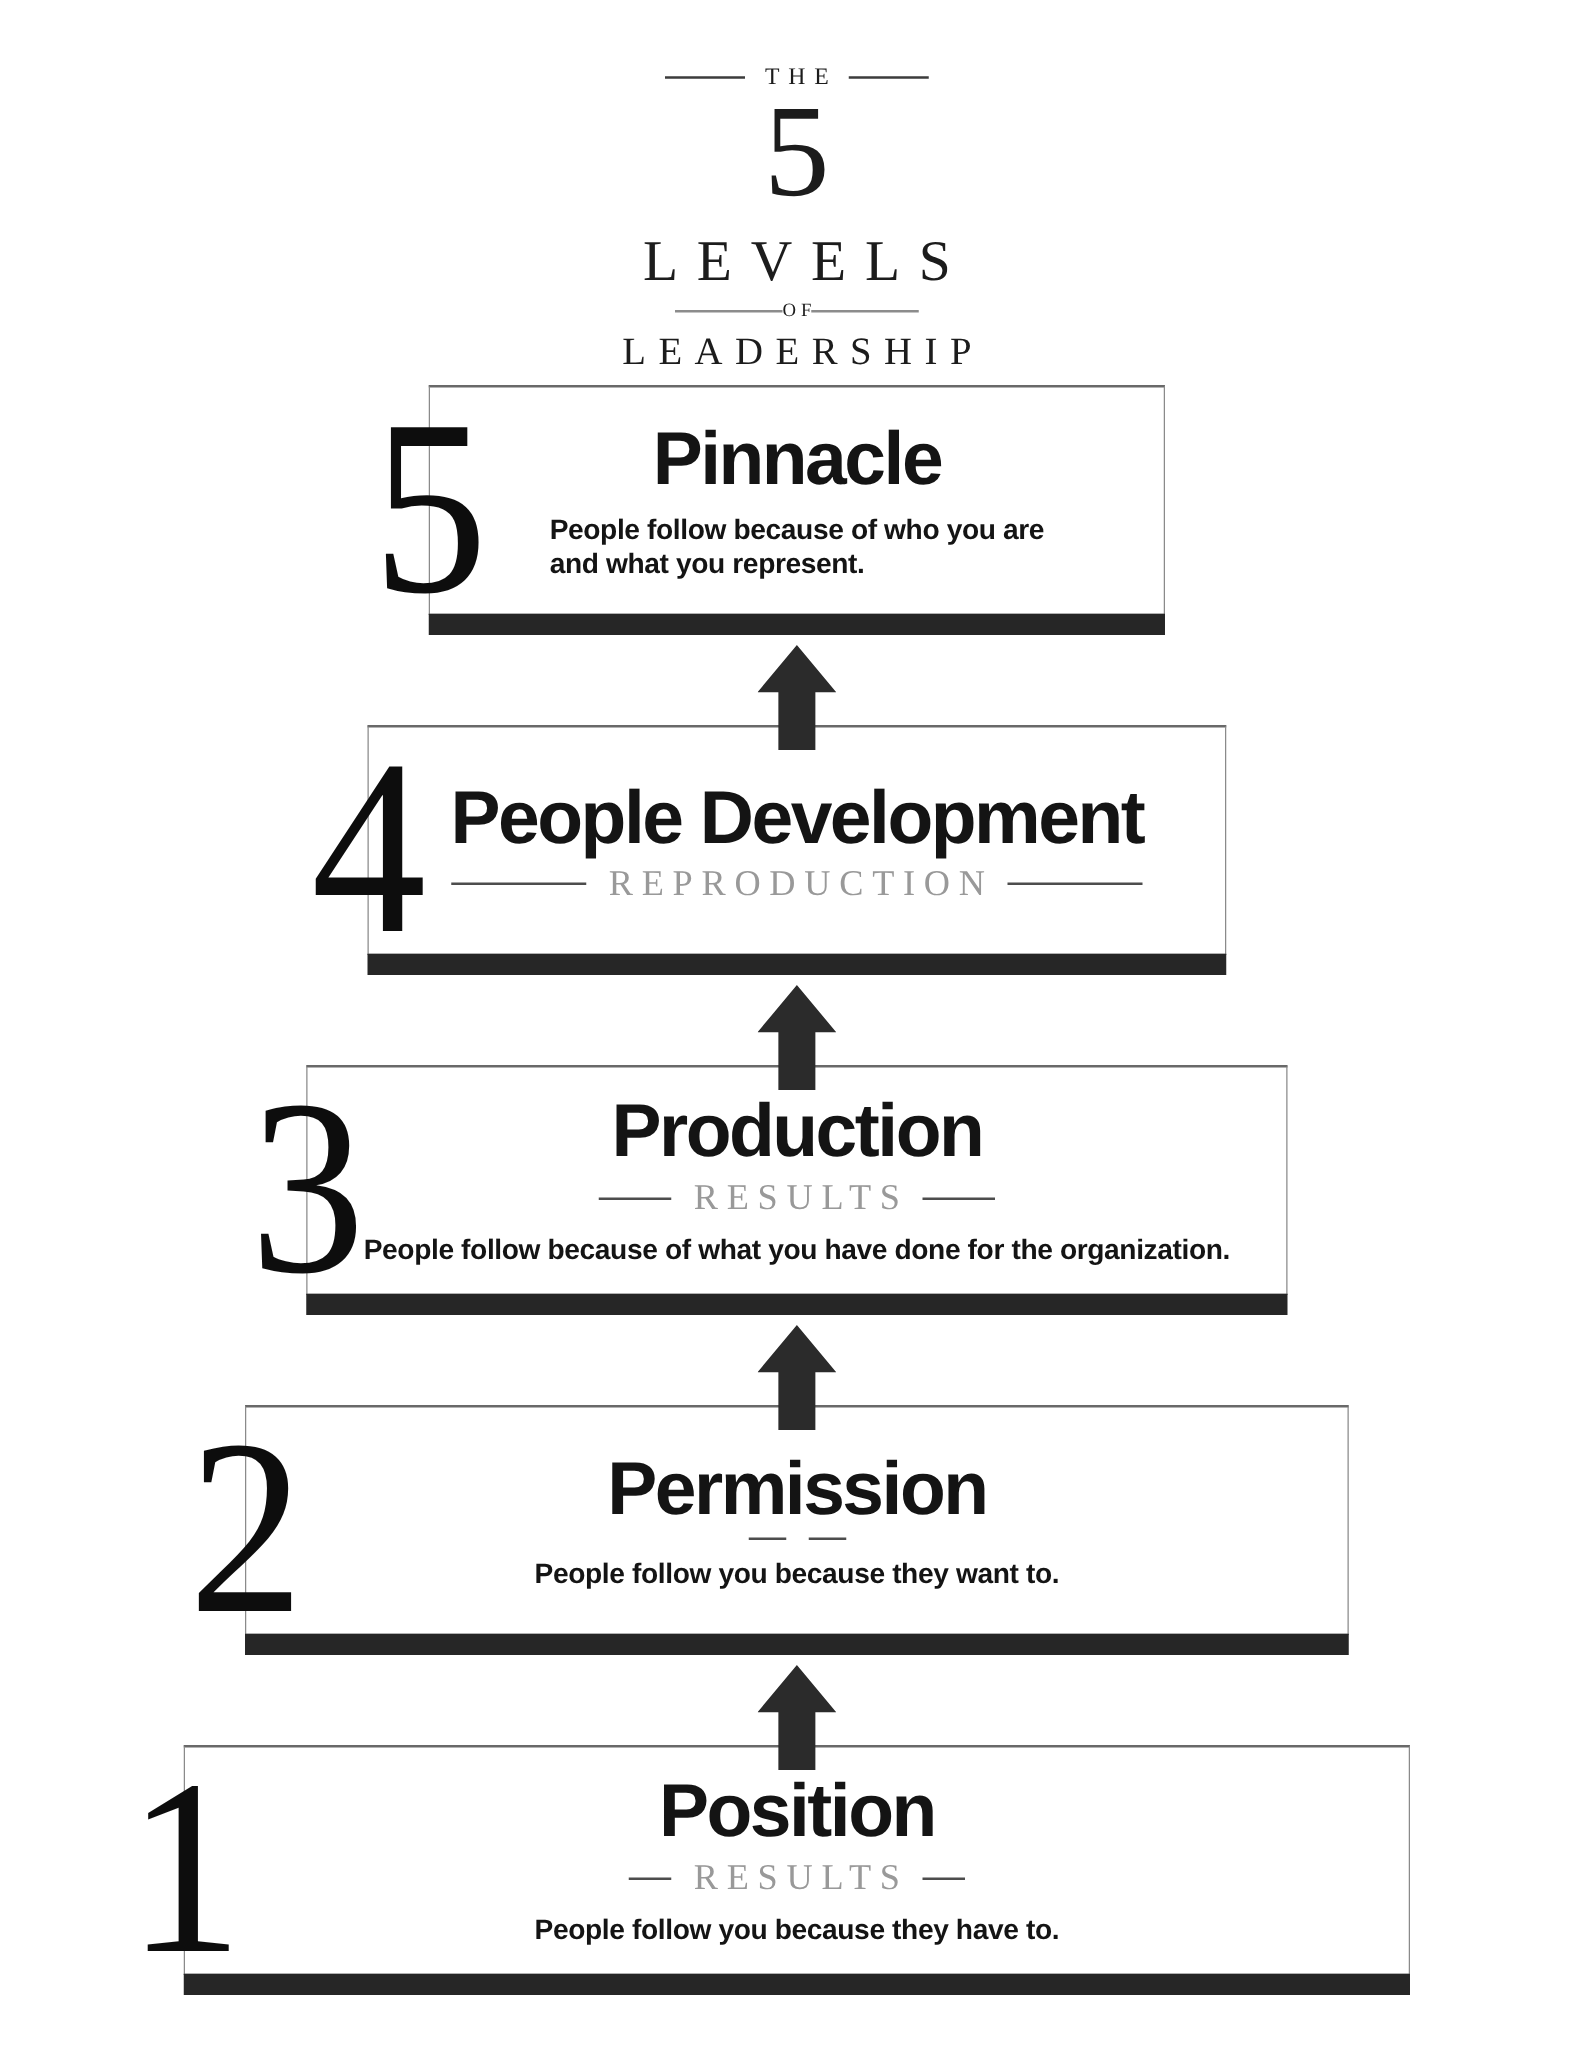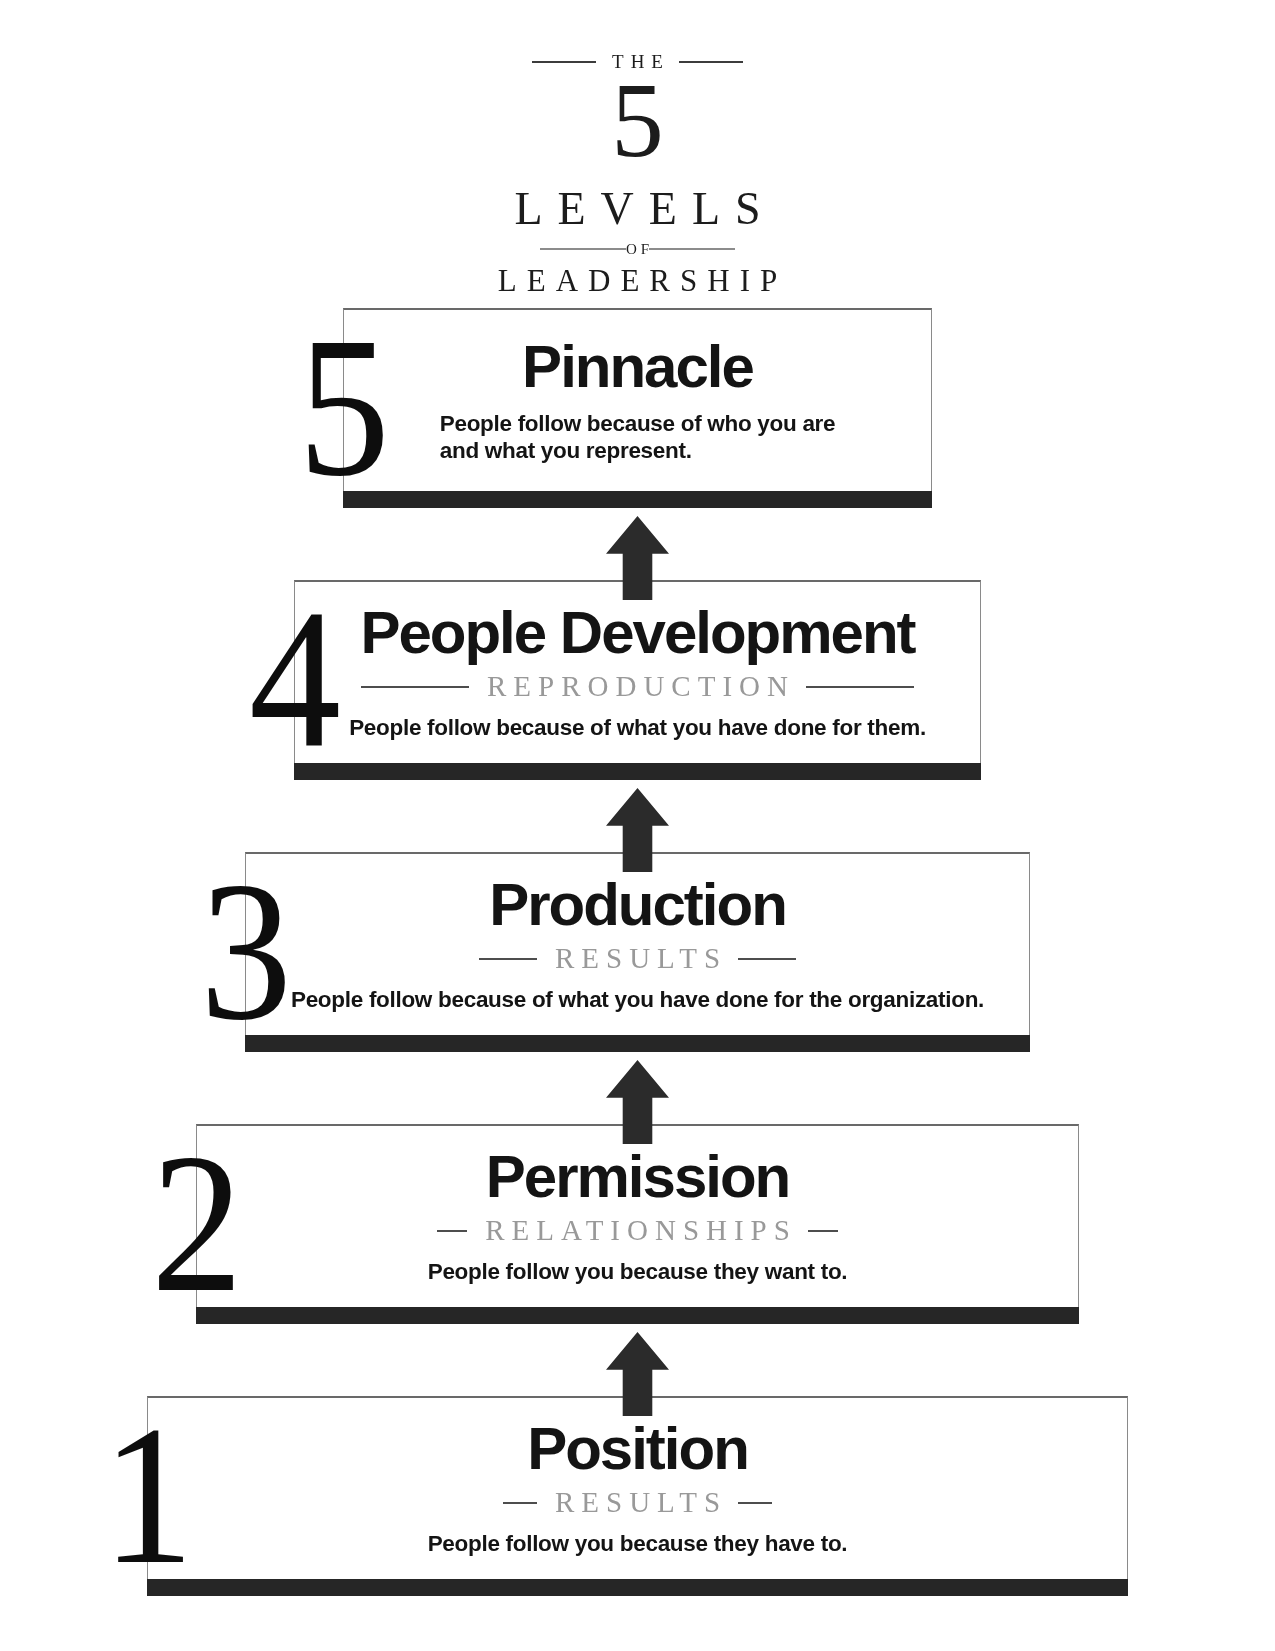--- a/index.html
+++ b/index.html
@@ -129,24 +129,20 @@
   </section>
 
   <section class="box b4">
     <div class="numeral">4</div>
     <h2 class="title">People Development</h2>
     <div class="subtitle">
       <span class="sline"></span>
       <span class="sword">REPRODUCTION</span>
       <span class="sline"></span>
     </div>
-    <p class="caption">
-      <span class="cap-line">People follow because of what you have done for them.</span>
-      <span class="cap-line"></span>
-    </p>
     <div class="basebar"></div>
   </section>
 
   <section class="box b3">
     <div class="numeral">3</div>
     <h2 class="title">Production</h2>
     <div class="subtitle">
       <span class="sline"></span>
       <span class="sword">RESULTS</span>
       <span class="sline"></span>
@@ -156,21 +152,20 @@
       <span class="cap-line"></span>
     </p>
     <div class="basebar"></div>
   </section>
 
   <section class="box b2">
     <div class="numeral">2</div>
     <h2 class="title">Permission</h2>
     <div class="subtitle">
       <span class="sline"></span>
-      <span class="sword">RELATIONSHIPS</span>
       <span class="sline"></span>
     </div>
     <p class="caption">
       <span class="cap-line">People follow you because they want to.</span>
       <span class="cap-line"></span>
     </p>
     <div class="basebar"></div>
   </section>
 
   <section class="box b1">

